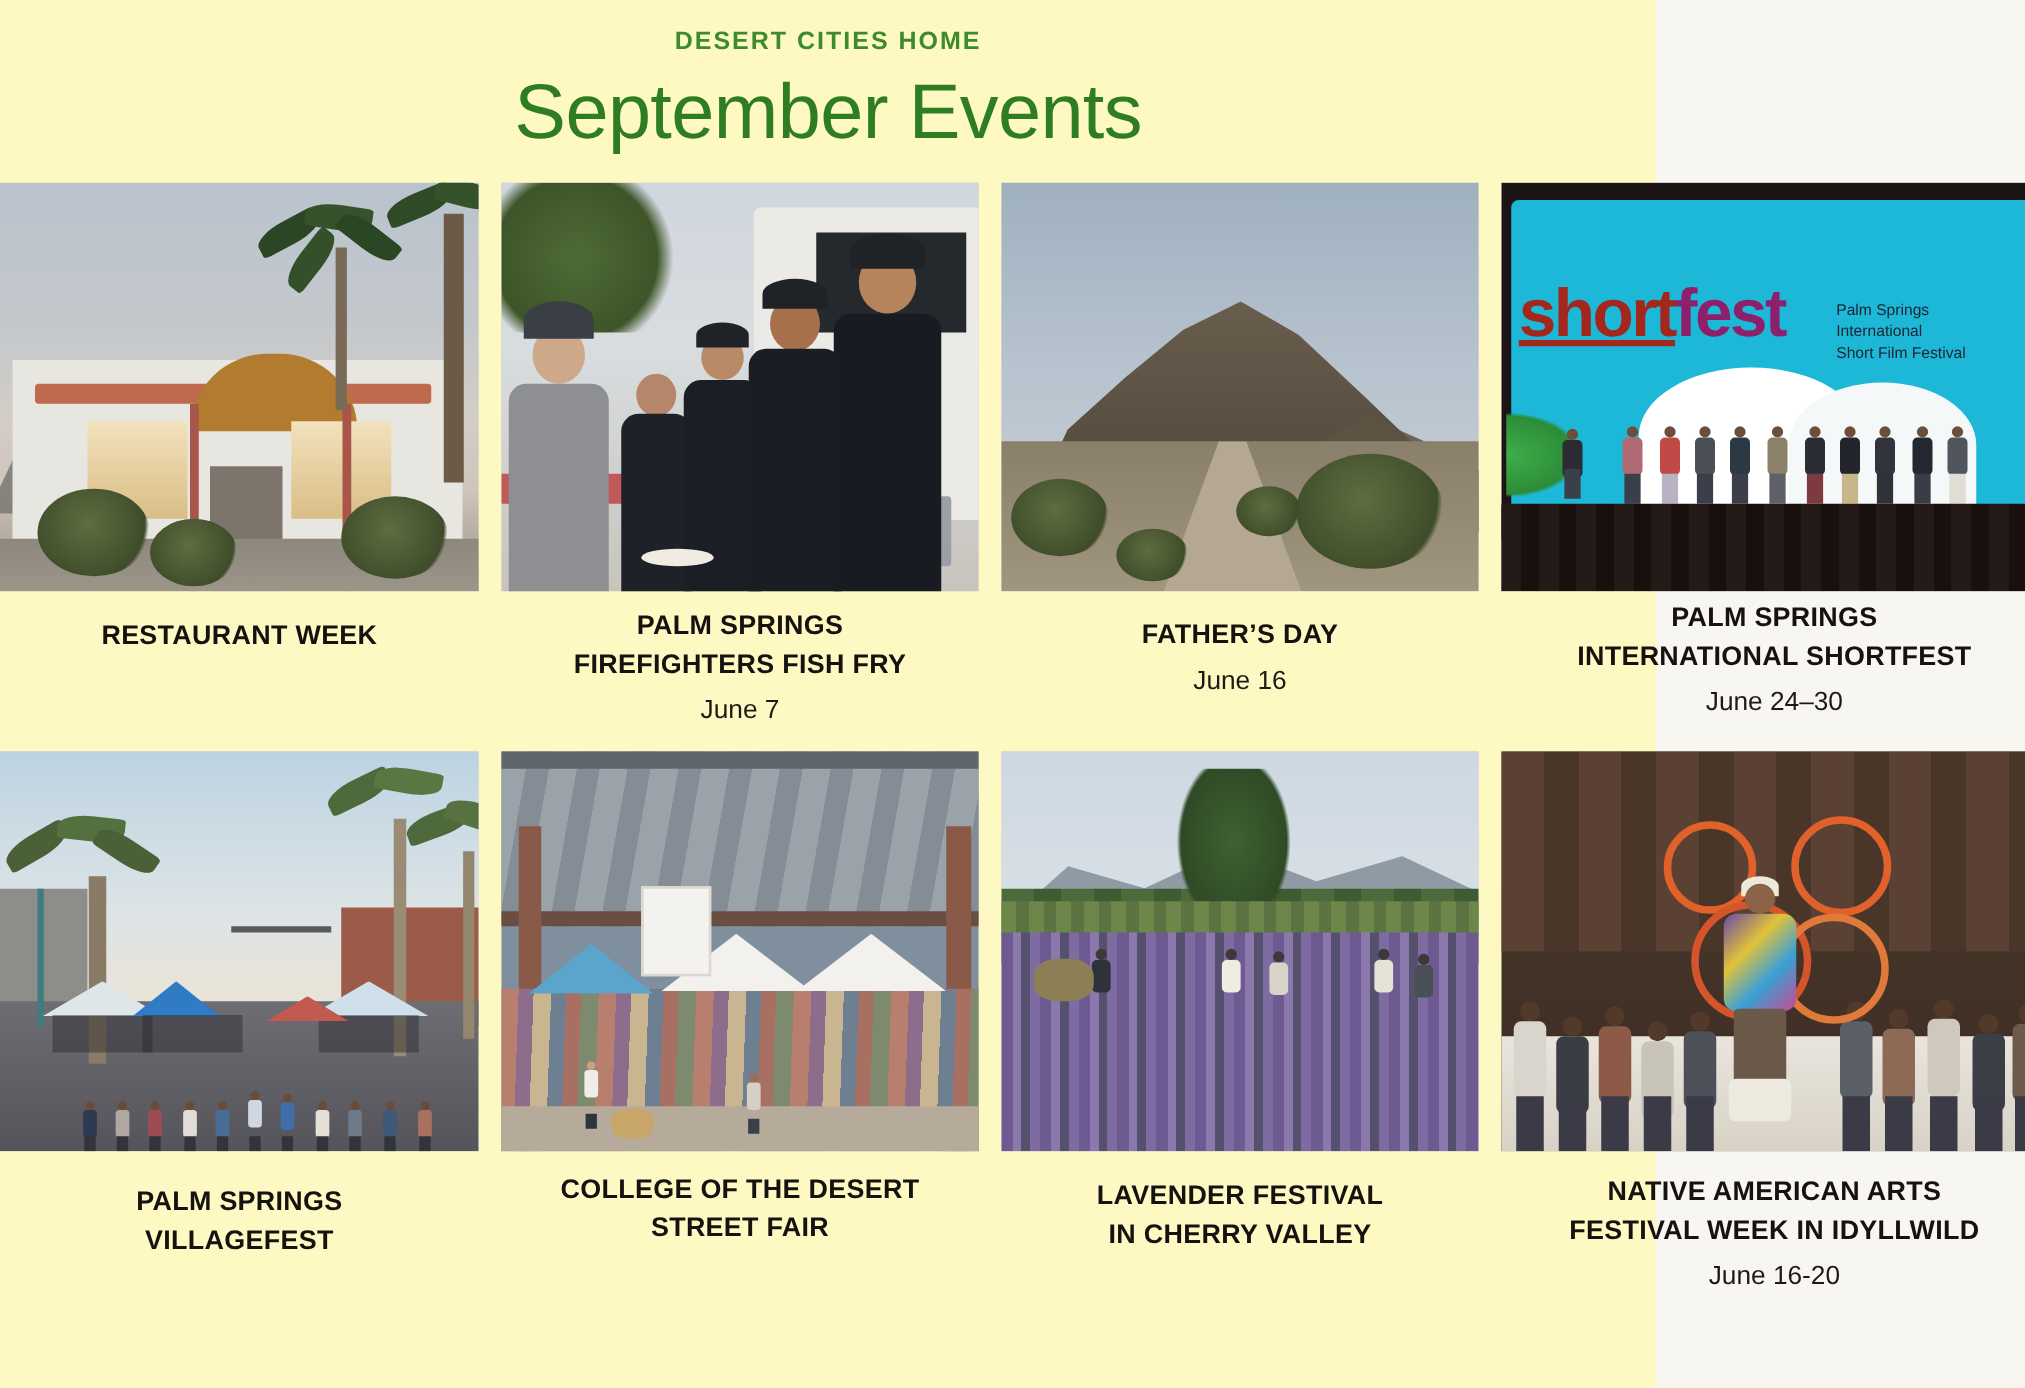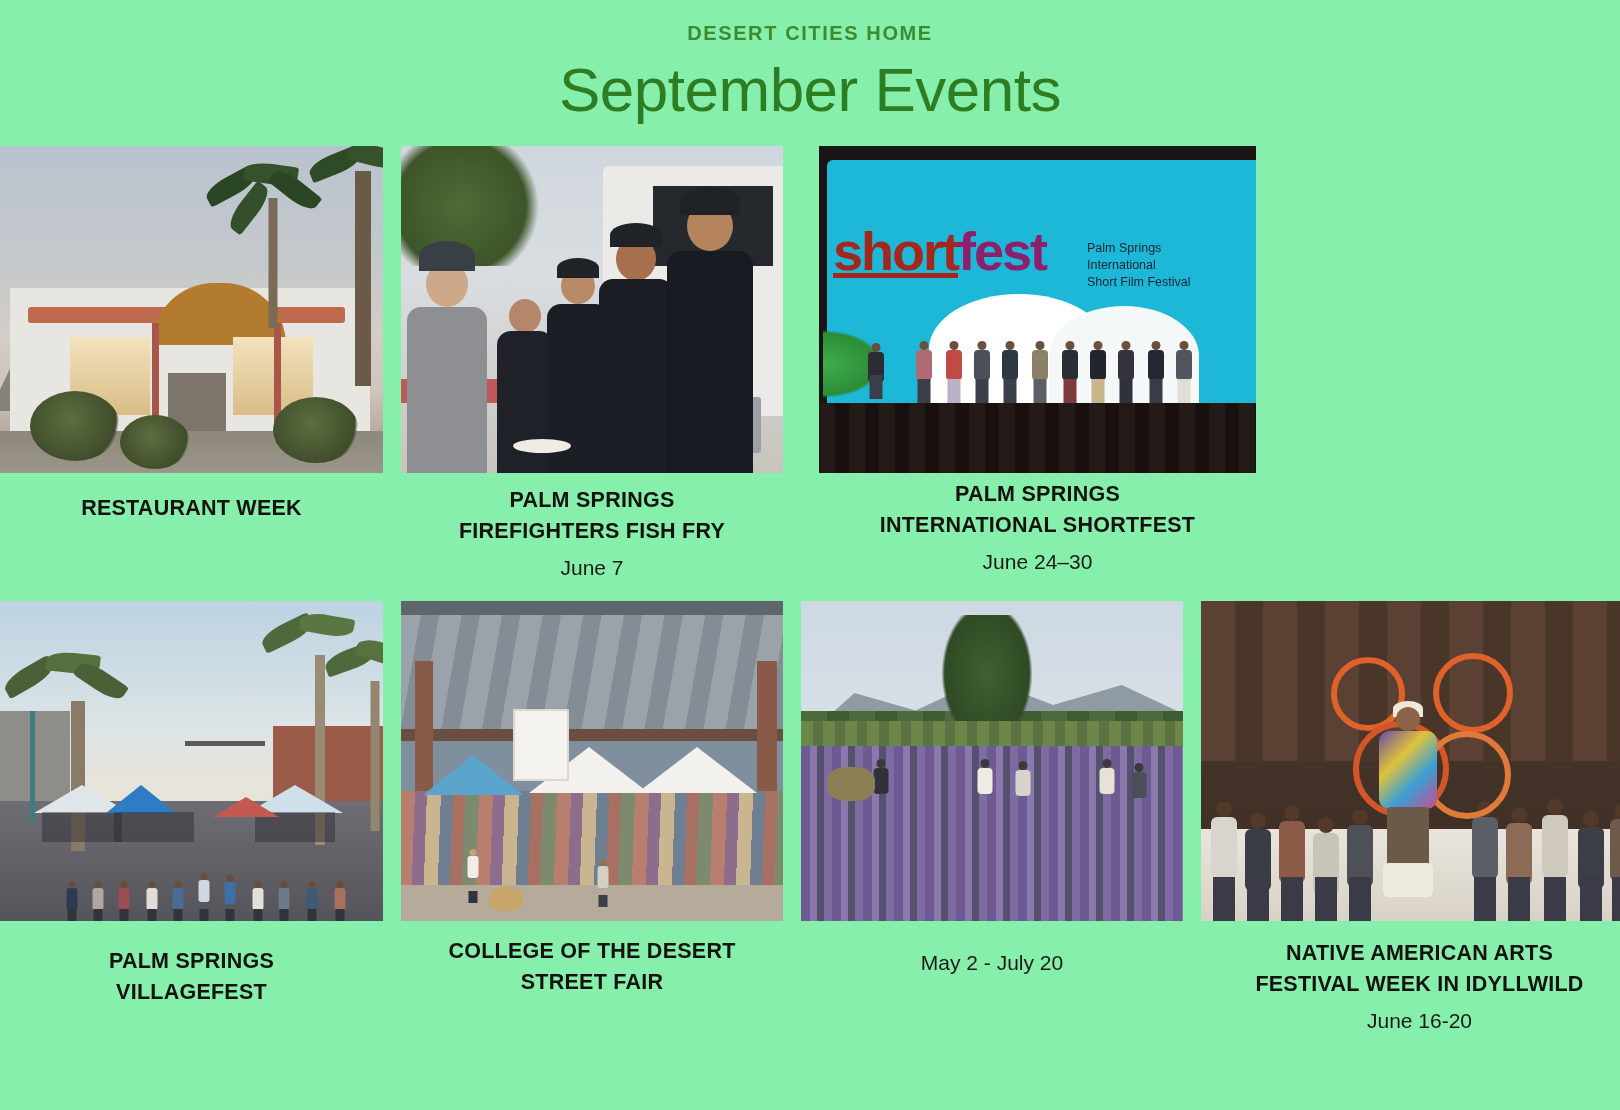--- a/index.html
+++ b/index.html
@@ -7,24 +7,24 @@
   body {
     width: 1620px;
     height: 1110px;
     background: #f7f6f1;
     font-family: "Liberation Sans", sans-serif;
     overflow: hidden;
     position: relative;
   }
 
   .page {
-    width: 1620px;
+    width: 1325px;
     height: 1110px;
     position: relative;
-    background: #86efac;
+    background: #fef9c3;
   }
 
   
   .header {
     width: 100%;
     text-align: center;
     padding-top: 22px;
   }
   .eyebrow {
     font-size: 20px;
@@ -542,20 +542,37 @@
         </div>
         <div class="caption pad-b">
           <div class="cap-title">PALM SPRINGS
 FIREFIGHTERS FISH FRY</div>
           <div class="cap-date">June 7</div>
         </div>
       </div>
 
       <div class="cell-gap"></div>
 
+      <div class="cell c3">
+        <div class="thumb img-desert">
+          <div class="sky"></div>
+          <div class="hill"></div>
+          <div class="hill2"></div>
+          <div class="floor"></div>
+          <div class="path"></div>
+          <div class="bush" style="left:8px; bottom:28px; width:78px; height:62px;"></div>
+          <div class="bush" style="left:236px; bottom:18px; width:118px; height:92px;"></div>
+          <div class="bush" style="left:92px; bottom:8px; width:58px; height:42px;"></div>
+          <div class="bush" style="left:188px; bottom:44px; width:52px; height:40px;"></div>
+        </div>
+        <div class="caption pad-c">
+          <div class="cap-title">FATHER’S DAY</div>
+          <div class="cap-date">June 16</div>
+        </div>
+      </div>
 
       <div class="cell-gap"></div>
 
       <div class="cell c4">
         <div class="thumb img-shortfest">
           <div class="sky"></div>
           <div class="screen"></div>
           <div class="cloud"></div>
           <div class="cloud2"></div>
           <div class="logo">
@@ -794,21 +811,22 @@
               <div class="ph"></div>
               <div class="pb" style="background:#e6e2d8;"></div>
             </div>
           <div class="picker" style="left:330px; bottom:128px; height:30px;">
               <div class="ph"></div>
               <div class="pb" style="background:#4a4e56;"></div>
             </div>
           <div class="bush" style="left:26px; bottom:120px; width:48px; height:34px; background:#8d7f55; border-radius:40%;"></div>
         </div>
         <div class="caption pad-g">
-          <div class="cap-date">May 2 - July 20</div>
+          <div class="cap-title">LAVENDER FESTIVAL
+IN CHERRY VALLEY</div>
         </div>
       </div>
 
       <div class="cell-gap"></div>
 
       <div class="cell c4">
         <div class="thumb img-native">
           <div class="sky"></div>
           <div class="wall"></div>
           <div class="floor"></div>

